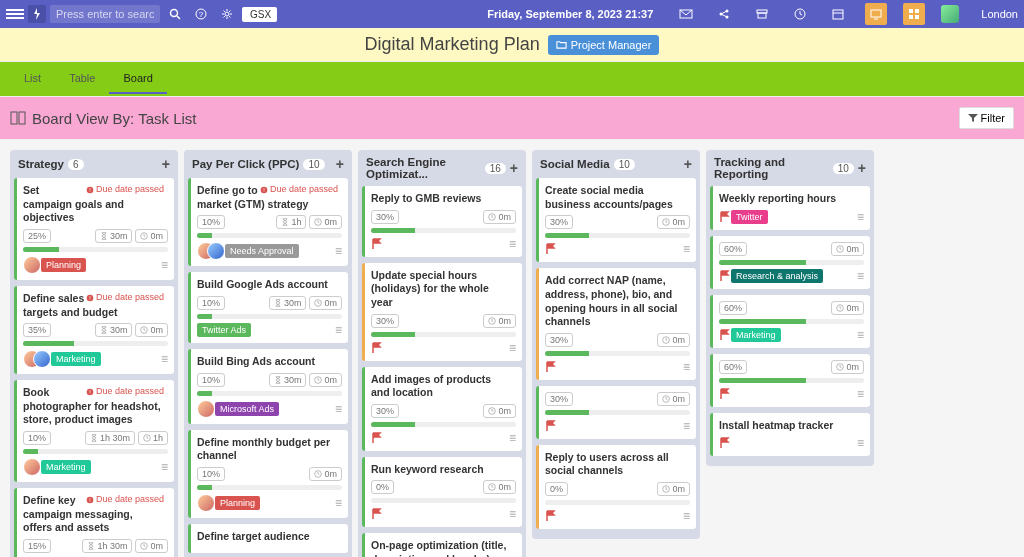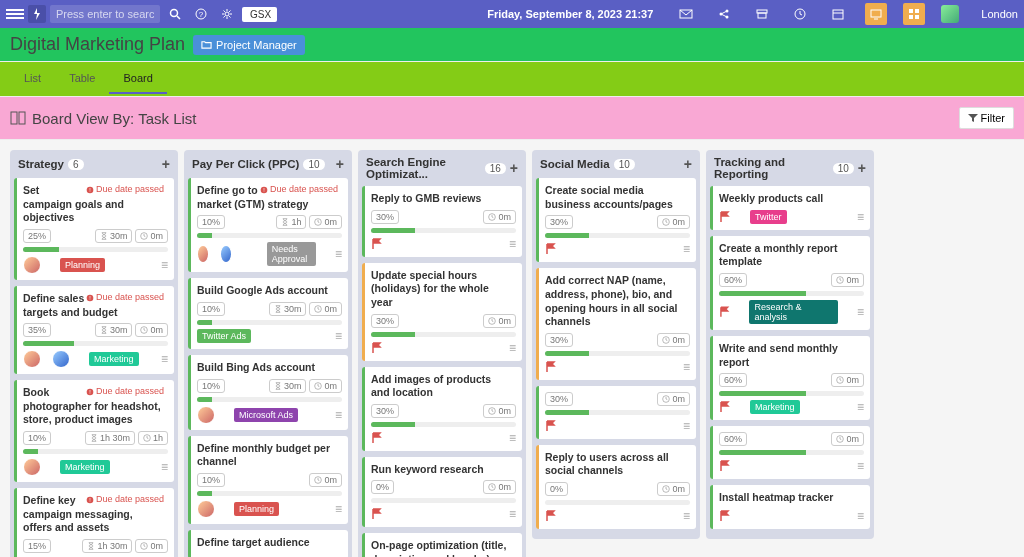--- a/index.html
+++ b/index.html
@@ -12,21 +12,21 @@
 .bolt { background: #4a4fa8; width: 18px; height: 18px; display:flex;align-items:center;justify-content:center;border-radius:2px;}
 .search-input { background: rgba(255,255,255,0.15); border: none; color: #fff; padding: 3px 6px; font-size: 11px; width: 110px; border-radius: 2px; }
 .search-input::placeholder { color: rgba(255,255,255,0.7); }
 .tb-btn { width: 22px; height: 22px; display: flex; align-items: center; justify-content: center; cursor: pointer; border-radius: 2px; }
 .gsx-badge { background: #fff; color: #333; padding: 2px 6px; font-size: 10px; border-radius: 2px; display:flex;align-items:center;gap:2px;}
 .datetime { font-size: 11px; font-weight: 600; margin-right: 6px; }
 .tb-orange { background: #f0ad4e; }
 .tb-yellow { background: #f0ad4e; }
 .avatar-small { width: 18px; height: 18px; border-radius: 3px; background: linear-gradient(135deg,#8e9,#4a7); }
 .loc { font-size: 11px; margin-left: 6px; }
-.header-row { background: #22c55e; padding: 6px 10px; display: flex; align-items: center; gap: 8px; }
+.header-row { background: #fef9c3; padding: 6px 10px; display: flex; align-items: center; gap: 8px; justify-content: center; }
 .page-title { font-size: 18px; color: #444; font-weight: 400; }
 .pm-badge { background: #4a90d9; color: #fff; padding: 4px 8px; border-radius: 3px; font-size: 11px; display:flex;align-items:center;gap:4px;}
 .tabs { background: #84cc16; border-top: 1px solid #eee; border-bottom: 1px solid #eee; padding: 2px 10px; display: flex; }
 .tab { padding: 8px 14px; font-size: 11px; color: #555; cursor: pointer; }
 .tab.active { color: #222; border-bottom: 2px solid #5a5fc4; }
 .view-row { background: #f9a8d4; padding: 10px; display: flex; align-items: center; border-bottom: 1px solid #eee; }
 .view-title { display:flex;align-items:center;gap:6px;font-size: 15px; color: #444; }
 .filter-btn { margin-left: auto; background: #fff; border: 1px solid #ddd; padding: 4px 8px; font-size: 11px; border-radius: 2px; cursor: pointer; display:flex;align-items:center;gap:3px;}
 .board { display: flex; gap: 6px; padding: 10px; overflow-x: auto; align-items: flex-start; height: 430px; overflow-y: hidden;}
 .column { background: #d6d9e6; border-radius: 4px; width: 168px; flex-shrink: 0; display: flex; flex-direction: column; }
@@ -38,28 +38,28 @@
 .card.green-edge { border-left-color: #5cb85c; }
 .card.orange-edge { border-left-color: #f0ad4e; }
 .card-title { font-size: 10.5px; font-weight: 600; color: #333; line-height: 1.3; margin-bottom: 4px; padding-right: 4px;}
 .due-passed { color: #d9534f; font-size: 9px; font-weight: 400; float: right; display:flex;align-items:center;gap:2px;}
 .stats-row { display: flex; align-items: center; gap: 3px; margin-bottom: 4px; }
 .pct-badge { border: 1px solid #ccc; border-radius: 3px; padding: 1px 4px; font-size: 9px; color: #777; }
 .stat-chip { border: 1px solid #ccc; border-radius: 3px; padding: 1px 4px; font-size: 9px; color: #777; display:flex;align-items:center;gap:2px;margin-left:auto;}
 .stat-chip+.stat-chip{margin-left:0;}
 .progress { height: 5px; background: #eee; border-radius: 3px; overflow: hidden; margin-bottom: 4px; }
 .progress-fill { height: 100%; background: #5cb85c; }
-.card-footer { display: flex; align-items: center; gap: 19px; margin-top: 4px;}
+.card-footer { display: flex; align-items: center; gap: 0; margin-top: 4px;}
 .avatar { width: 18px; height: 18px; border-radius: 50%; background: linear-gradient(135deg,#fc9,#c66); border:1px solid #fff;}
 .avatar.a2{background:linear-gradient(135deg,#9cf,#36c);margin-left:-8px;}
 .flag { width:12px;height:12px; color:#d9534f;}
 .tag { font-size: 9px; padding: 2px 5px; border-radius: 2px; color: #fff; }
 .tag-red { background: #d9534f; }
 .tag-teal { background: #20c997; }
-.tag-gray { background: #999; margin-left: 16px; }
+.tag-gray { background: #999; }
 .tag-green { background: #5cb85c; }
 .tag-purple { background: #8e44ad; }
 .tag-pink { background: #e83e8c; }
 .tag-orange { background: #0f766e; }
 .card-menu { margin-left: auto; color: #aaa; cursor: pointer; font-size:12px;}
 svg { display: block; }
 .col-body::-webkit-scrollbar{width:8px;}
 .col-body::-webkit-scrollbar-thumb{background:#999;border-radius:4px;}
 .col-body::-webkit-scrollbar-track{background:transparent;}
 </style>
@@ -561,51 +561,49 @@
       </div>
     </div>
     <div class="column">
       <div class="col-header">
     <span>Tracking and Reporting</span>
     <span class="col-count">10</span>
     <span class="col-add">+</span>
   </div>
   <div class="col-body" style="max-height:395px;">
         <div class="card green-edge">
-      <div class="card-title">Weekly products call</div>
+      <div class="card-title">Weekly reporting hours</div>
       <div class="card-footer">
             <svg class="flag" width="12" height="12" viewBox="0 0 12 12">
               <path d="M2 1 L2 11 M2 1 L9 1 L7 3 L9 5 L2 5" stroke="#d9534f" stroke-width="1.5" fill="#d9534f"></path>
             </svg>
             <span class="tag tag-pink">Twitter</span>
             <span class="card-menu">≡</span>
           </div>
     </div>
         <div class="card green-edge">
-      <div class="card-title">Create a monthly report template</div>
       <div class="stats-row">
             <span class="pct-badge">60%</span>
             <span class="stat-chip"><svg width="8" height="8" viewBox="0 0 12 12">
                 <circle cx="6" cy="6" r="5" stroke="#999" fill="none"></circle>
                 <path d="M6 3v3l2 1" stroke="#999" fill="none"></path>
               </svg>0m</span>
           </div>
           <div class="progress">
             <div class="progress-fill" style="width:60%"></div>
           </div>
           <div class="card-footer">
             <svg class="flag" width="12" height="12" viewBox="0 0 12 12">
               <path d="M2 1 L2 11 M2 1 L9 1 L7 3 L9 5 L2 5" stroke="#d9534f" stroke-width="1.5" fill="#d9534f"></path>
             </svg>
             <span class="tag tag-orange">Research &amp; analysis</span>
             <span class="card-menu">≡</span>
           </div>
     </div>
         <div class="card green-edge">
-      <div class="card-title">Write and send monthly report</div>
       <div class="stats-row">
             <span class="pct-badge">60%</span>
             <span class="stat-chip"><svg width="8" height="8" viewBox="0 0 12 12">
                 <circle cx="6" cy="6" r="5" stroke="#999" fill="none"></circle>
                 <path d="M6 3v3l2 1" stroke="#999" fill="none"></path>
               </svg>0m</span>
           </div>
           <div class="progress">
             <div class="progress-fill" style="width:60%"></div>
           </div>

